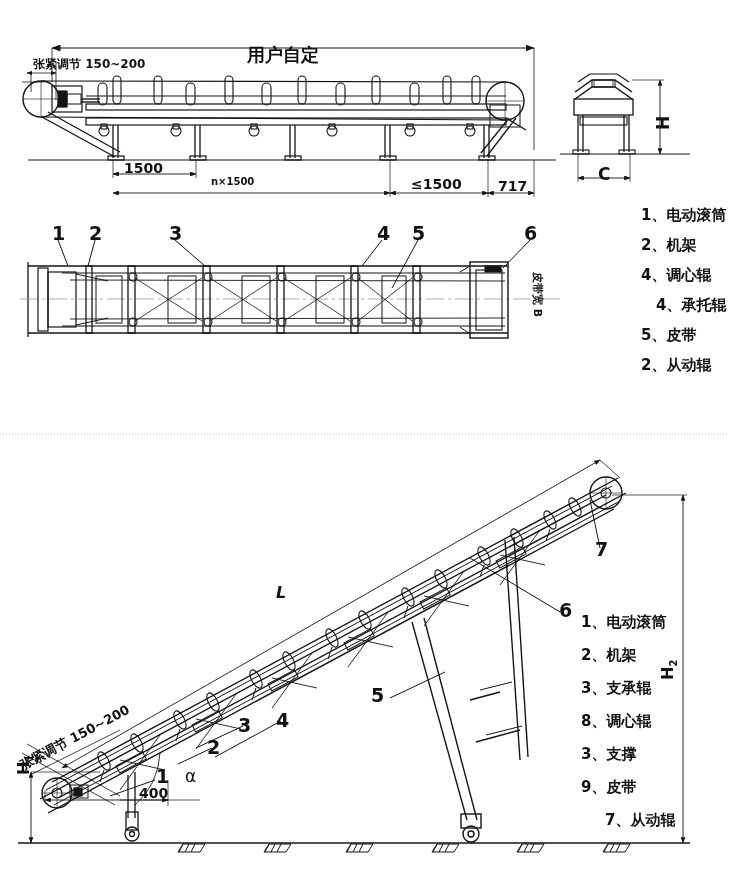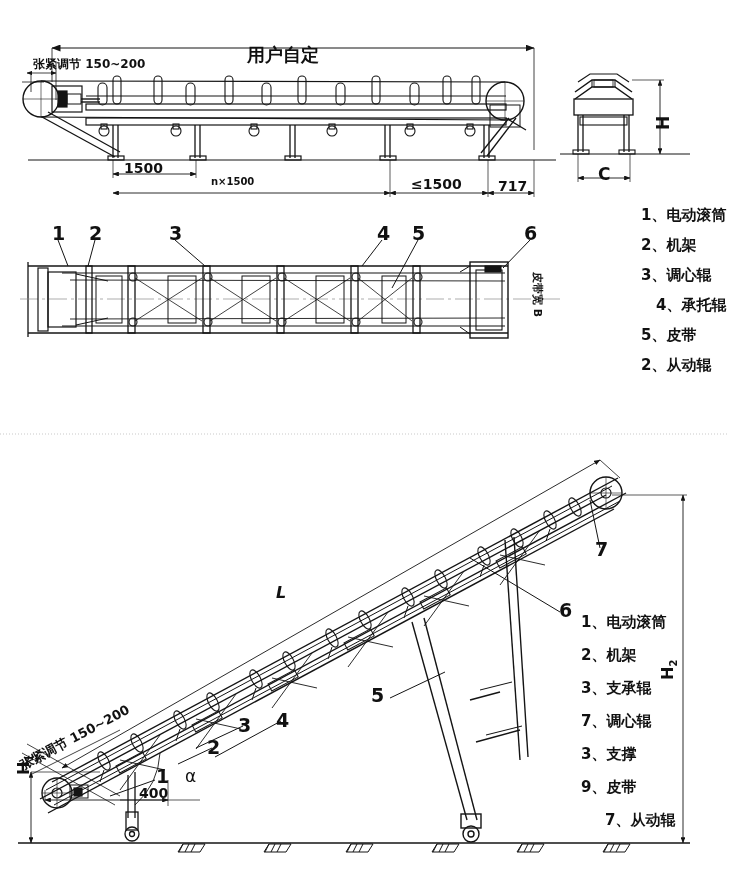--- a/index.html
+++ b/index.html
@@ -430,21 +430,21 @@
 <div class="lbl callout" style="left:169px;top:224px;">3</div>
 <div class="lbl callout" style="left:377px;top:224px;">4</div>
 <div class="lbl callout" style="left:412px;top:224px;">5</div>
 <div class="lbl callout" style="left:524px;top:224px;">6</div>
 
 <div class="lbl cn" style="left:543px;top:272px;font-size:11px;transform:rotate(90deg);transform-origin:0 0;">皮带宽 B</div>
 
 <div>
   <div class="lbl legend-item" style="left:641px;top:208px;">1、电动滚筒</div>
   <div class="lbl legend-item" style="left:641px;top:238px;">2、机架</div>
-  <div class="lbl legend-item" style="left:641px;top:268px;">3、调心辊</div>
+  <div class="lbl legend-item" style="left:641px;top:268px;">4、调心辊</div>
   <div class="lbl legend-item" style="left:656px;top:298px;">4、承托辊</div>
   <div class="lbl legend-item" style="left:641px;top:328px;">5、皮带</div>
   <div class="lbl legend-item" style="left:641px;top:358px;">2、从动辊</div>
 </div>
 
 <div class="lbl cn" style="left:18px;top:760px;font-size:13px;transform:rotate(-28deg);transform-origin:0 0;">张紧调节 150~200</div>
 
 <div class="lbl dim ital" style="left:276px;top:585px;font-size:16px;">L</div>
 
 <div class="lbl num" style="left:16px;top:775px;font-size:16px;transform:rotate(-90deg);transform-origin:0 0;">H<sub>1</sub></div>
@@ -460,19 +460,19 @@
 <div class="lbl callout" style="left:238px;top:716px;">3</div>
 <div class="lbl callout" style="left:276px;top:711px;">4</div>
 <div class="lbl callout" style="left:371px;top:686px;">5</div>
 <div class="lbl callout" style="left:559px;top:601px;">6</div>
 <div class="lbl callout" style="left:595px;top:540px;">7</div>
 
 <div>
   <div class="lbl legend-item" style="left:581px;top:615px;">1、电动滚筒</div>
   <div class="lbl legend-item" style="left:581px;top:648px;">2、机架</div>
   <div class="lbl legend-item" style="left:581px;top:681px;">3、支承辊</div>
-  <div class="lbl legend-item" style="left:581px;top:714px;">7、调心辊</div>
+  <div class="lbl legend-item" style="left:581px;top:714px;">8、调心辊</div>
   <div class="lbl legend-item" style="left:581px;top:747px;">3、支撑</div>
   <div class="lbl legend-item" style="left:581px;top:780px;">9、皮带</div>
   <div class="lbl legend-item" style="left:581px;top:813px;margin-left:24px;">7、从动辊</div>
 </div>
 
 </div>
 
 </body></html>

